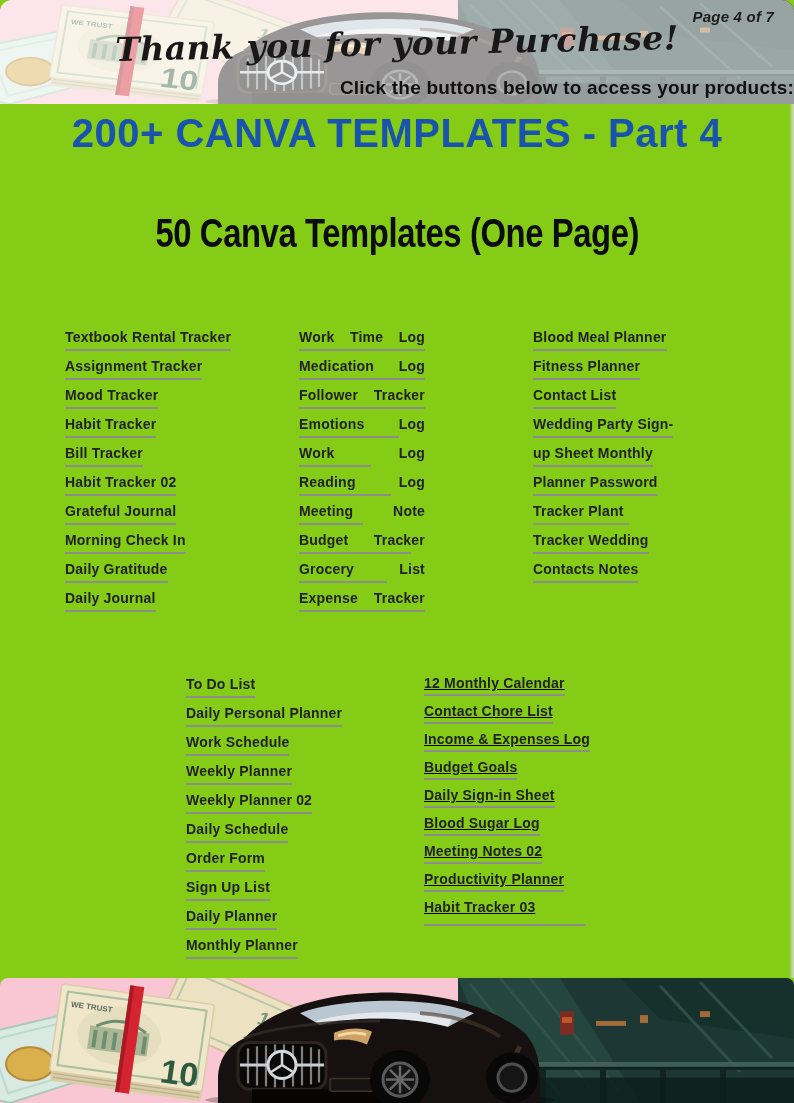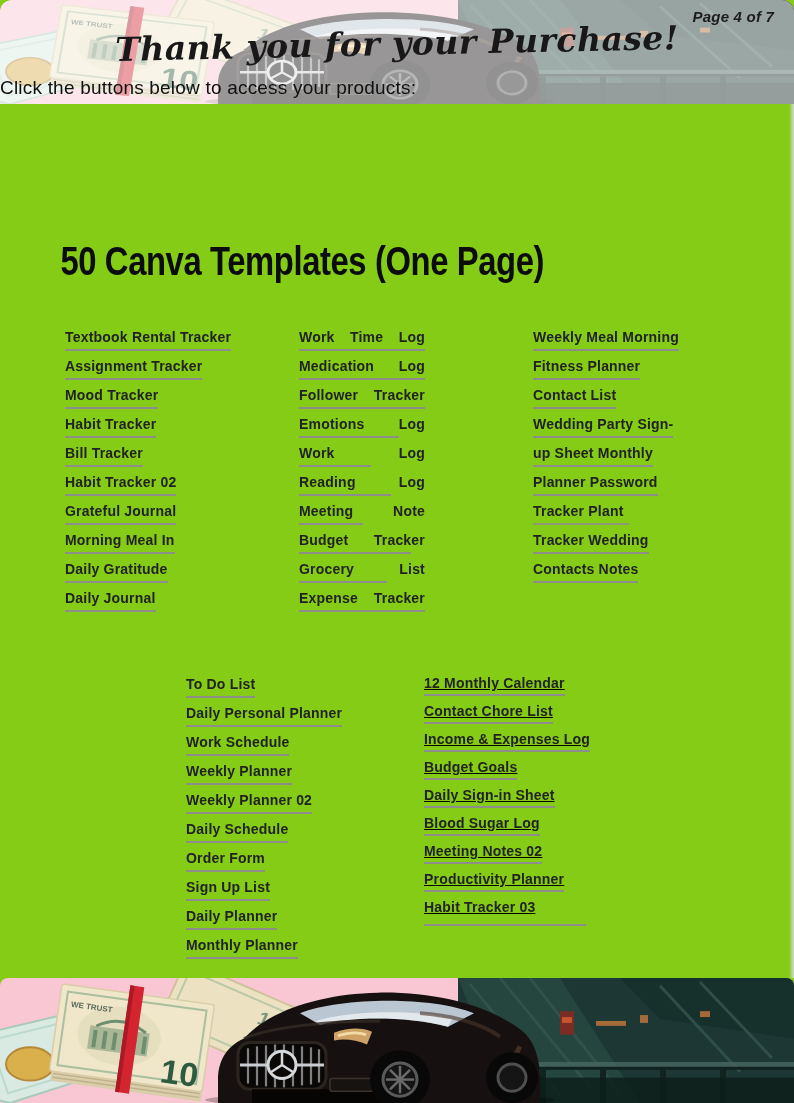--- a/index.html
+++ b/index.html
@@ -23,30 +23,30 @@
   .page-indicator{
     position:absolute;top:8px;right:20px;
     font-style:italic;font-weight:700;font-size:15px;color:#1c1c1c;letter-spacing:.2px;
   }
   .thankyou{
     position:absolute;top:24px;left:0;right:0;text-align:center;
     font-family:"DejaVu Serif",serif;font-style:italic;font-weight:700;
     font-size:33px;color:#181818;transform:rotate(-1.2deg);letter-spacing:.5px;
   }
   .click-line{
-    position:absolute;top:77px;left:0;right:0;text-align:left;
-    font-weight:400;font-size:19px;color:#101010;letter-spacing:.2px;
+    position:absolute;top:77px;left:0;right:0;text-align:right;
+    font-weight:700;font-size:19px;color:#101010;letter-spacing:.2px;
   }
 
   
   .main-title{
     position:absolute;top:111px;left:0;width:100%;text-align:center;
     font-weight:700;font-size:40px;color:#1a53ad;letter-spacing:.5px;
   }
-  .section-heading{position:absolute;top:210px;left:0;width:100%;margin-top:28px;}
+  .section-heading{position:absolute;top:210px;left:0;width:100%;text-align:center;}
   .section-heading .squeeze{
     display:inline-block;transform:scaleX(.8);transform-origin:center;
     font-weight:700;font-size:41px;color:#0c0c0c;letter-spacing:-.5px;
   }
 
   
   .link-col{position:absolute;}
   .top-col1{left:65px;top:329px;}
   .top-col2{left:299px;top:329px;}
   .top-col3{left:533px;top:329px;}
@@ -197,20 +197,21 @@
   <div class="banner banner-top">
     <svg class="art" preserveAspectRatio="none" viewBox="0 0 794 128">
         <use href="#money-banner"></use>
       </svg>
     <div class="banner-overlay"></div>
     <div class="page-indicator">Page 4 of 7</div>
     <div class="thankyou">Thank you for your Purchase!</div>
     <div class="click-line">Click the buttons below to access your products:</div>
   </div>
 
+  <div class="main-title">200+ CANVA TEMPLATES - Part 4</div>
   <div class="section-heading">
     <span class="squeeze">50 Canva Templates (One Page)</span>
   </div>
 
   <div class="link-col top-col1">
       <div class="link-item">
         <span class="link-text">Textbook Rental Tracker</span>
         <span class="u"></span>
       </div>
       <div class="link-item">
@@ -231,21 +232,21 @@
       </div>
       <div class="link-item">
         <span class="link-text">Habit Tracker 02</span>
         <span class="u"></span>
       </div>
       <div class="link-item">
         <span class="link-text">Grateful Journal</span>
         <span class="u"></span>
       </div>
       <div class="link-item">
-        <span class="link-text">Morning Meal In</span>
+        <span class="link-text">Morning Check In</span>
         <span class="u"></span>
       </div>
       <div class="link-item">
         <span class="link-text">Daily Gratitude</span>
         <span class="u"></span>
       </div>
       <div class="link-item">
         <span class="link-text">Daily Journal</span>
         <span class="u"></span>
       </div>
@@ -287,21 +288,21 @@
         <span class="link-text">Grocery List</span>
         <span class="u"></span>
       </div>
       <div class="link-item">
         <span class="link-text">Expense Tracker</span>
         <span class="u"></span>
       </div>
     </div>
   <div class="link-col top-col3">
       <div class="link-item">
-        <span class="link-text">Weekly Meal Morning</span>
+        <span class="link-text">Blood Meal Planner</span>
         <span class="u"></span>
       </div>
       <div class="link-item">
         <span class="link-text">Fitness Planner</span>
         <span class="u"></span>
       </div>
       <div class="link-item">
         <span class="link-text">Contact List</span>
         <span class="u"></span>
       </div>

